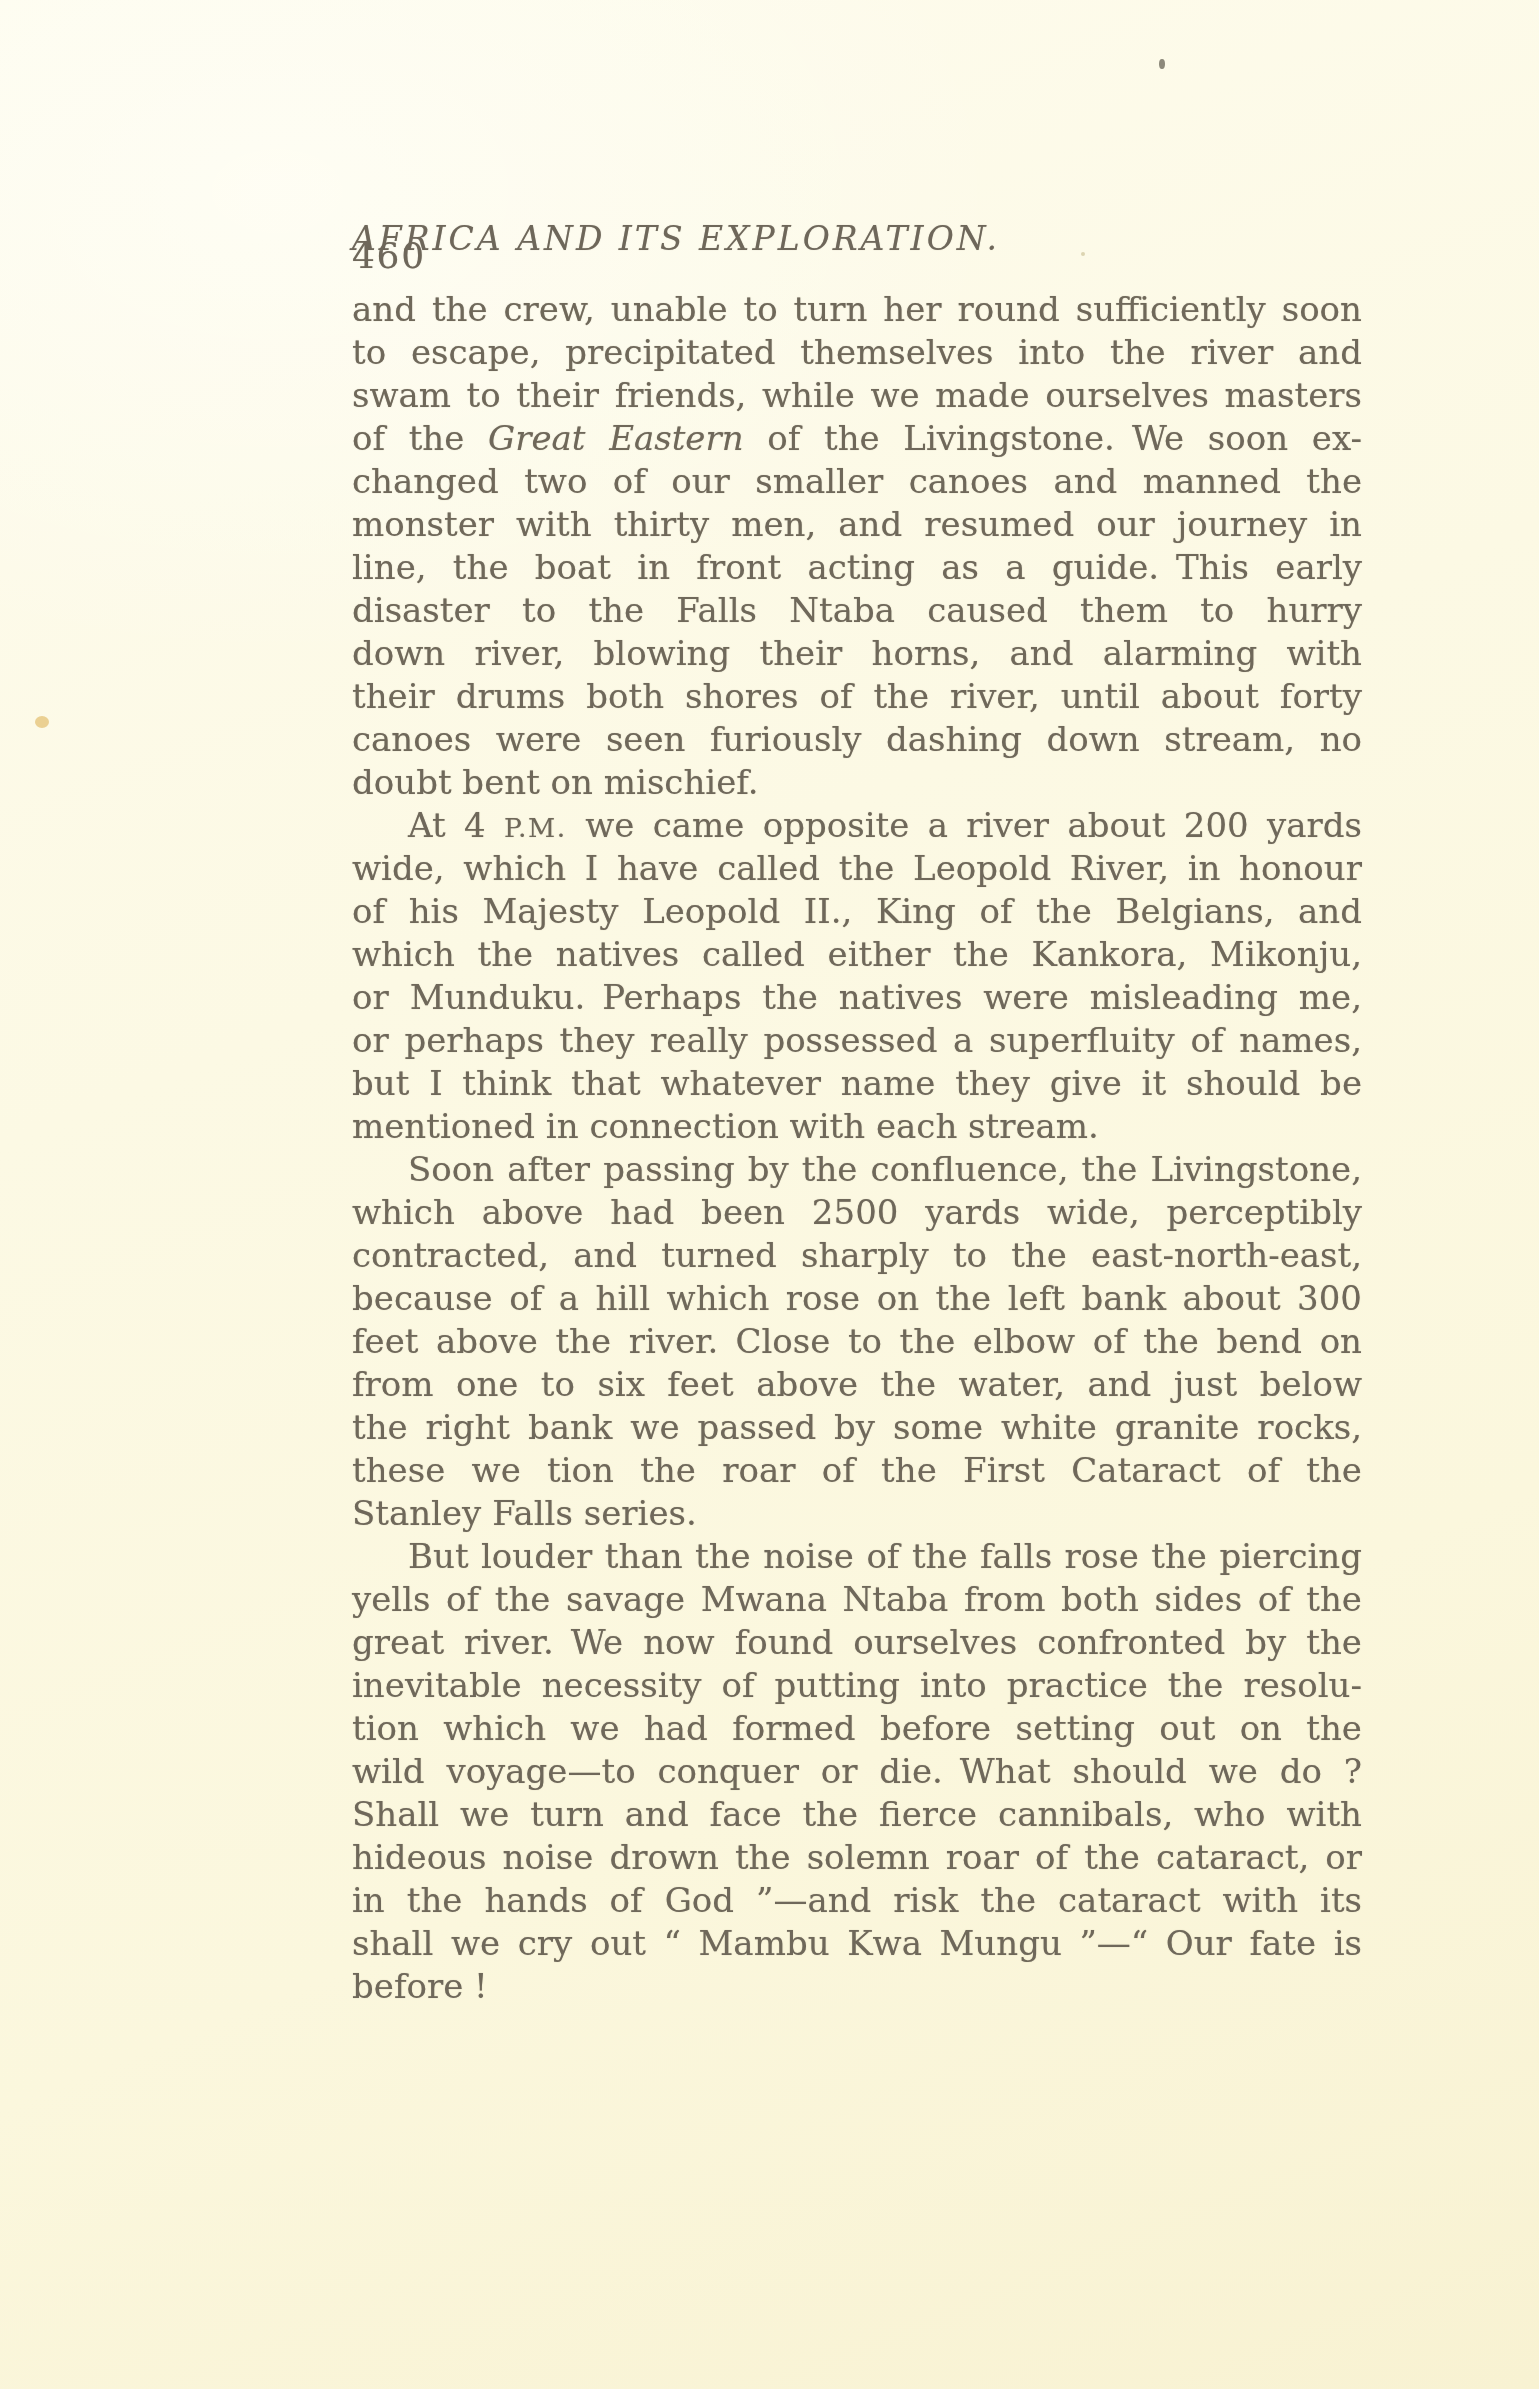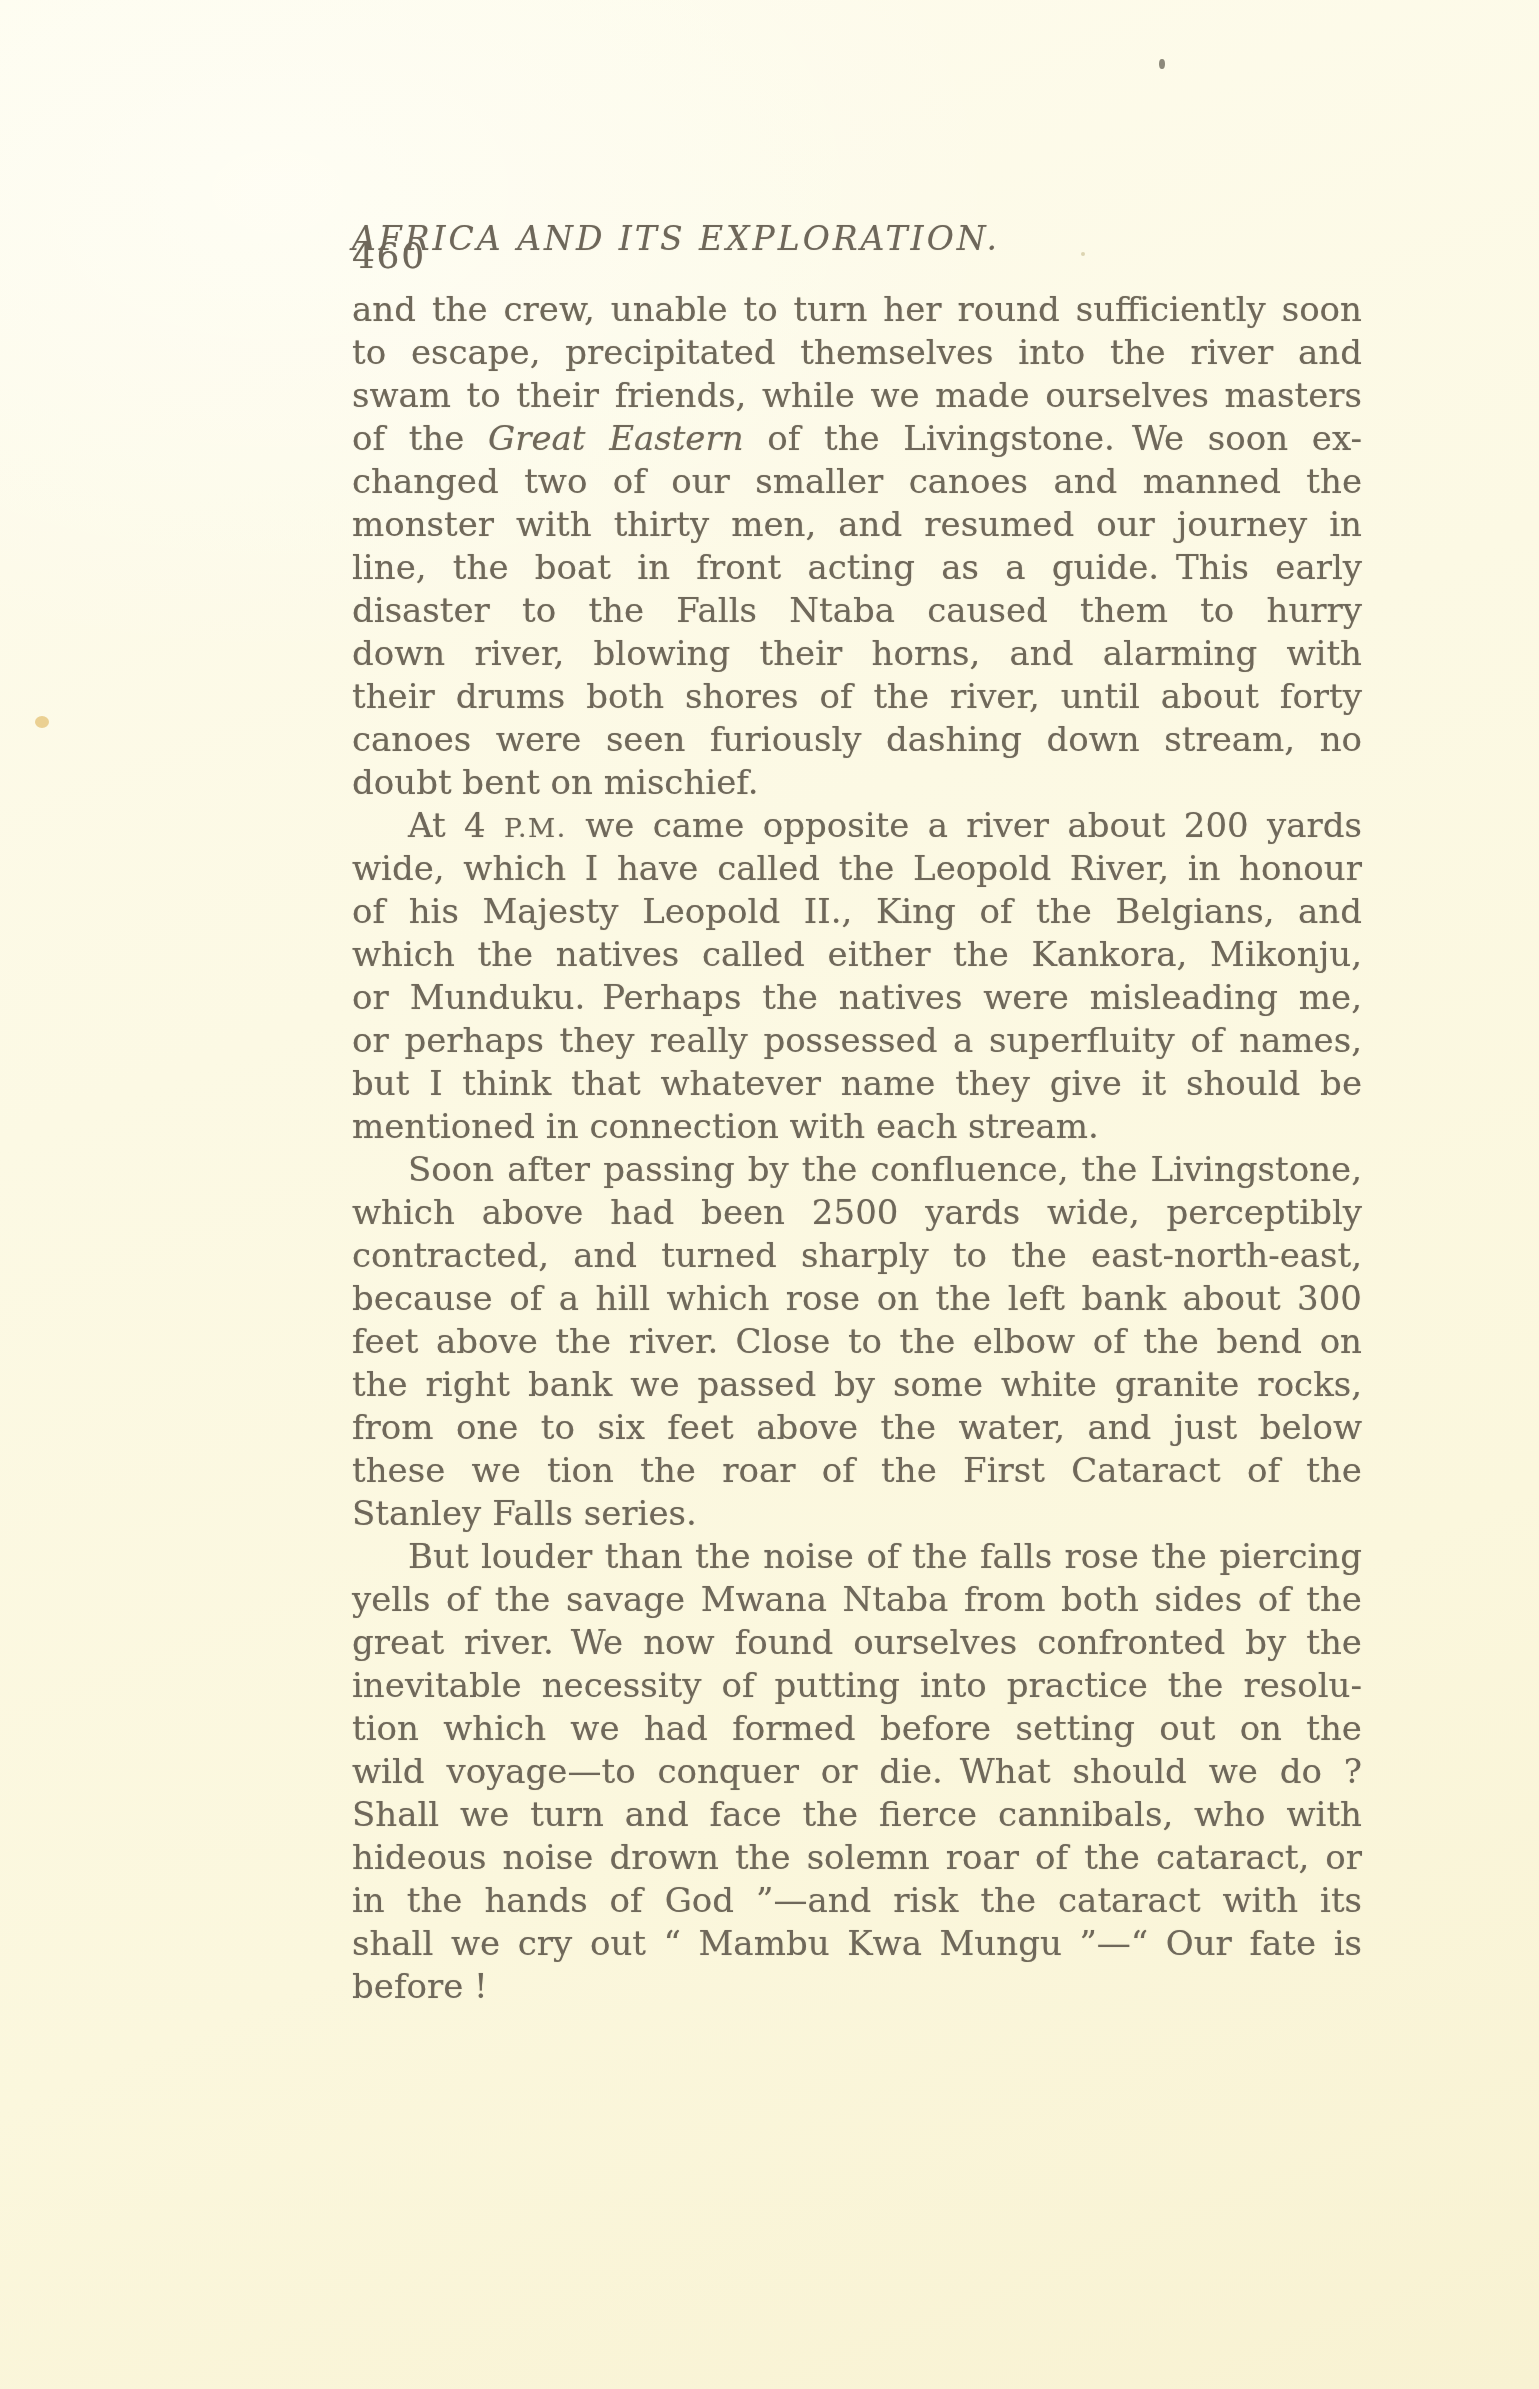--- a/index.html
+++ b/index.html
@@ -100,22 +100,22 @@
       <div class="line"><span>which the natives called either the Kankora, Mikonju,</span></div>
       <div class="line"><span>or Munduku. Perhaps the natives were misleading me,</span></div>
       <div class="line"><span>or perhaps they really possessed a superfluity of names,</span></div>
       <div class="line"><span>but I think that whatever name they give it should be</span></div>
       <div class="line par-end"><span>mentioned in connection with each stream.</span></div>
       <div class="line indent"><span>Soon after passing by the confluence, the Livingstone,</span></div>
       <div class="line"><span>which above had been 2500 yards wide, perceptibly</span></div>
       <div class="line"><span>contracted, and turned sharply to the east-north-east,</span></div>
       <div class="line"><span>because of a hill which rose on the left bank about 300</span></div>
       <div class="line"><span>feet above the river. Close to the elbow of the bend on</span></div>
+      <div class="line"><span>from one to six feet above the water, and just below</span></div>
       <div class="line"><span>the right bank we passed by some white granite rocks,</span></div>
-      <div class="line"><span>from one to six feet above the water, and just below</span></div>
       <div class="line"><span>these we tion the roar of the First Cataract of the</span></div>
       <div class="line par-end"><span>Stanley Falls series.</span></div>
       <div class="line indent"><span>But louder than the noise of the falls rose the piercing</span></div>
       <div class="line"><span>yells of the savage Mwana Ntaba from both sides of the</span></div>
       <div class="line"><span>great river. We now found ourselves confronted by the</span></div>
       <div class="line"><span>inevitable necessity of putting into practice the resolu-</span></div>
       <div class="line"><span>tion which we had formed before setting out on the</span></div>
       <div class="line"><span>wild voyage—to conquer or die. What should we do ?</span></div>
       <div class="line"><span>Shall we turn and face the fierce cannibals, who with</span></div>
       <div class="line"><span>hideous noise drown the solemn roar of the cataract, or</span></div>

